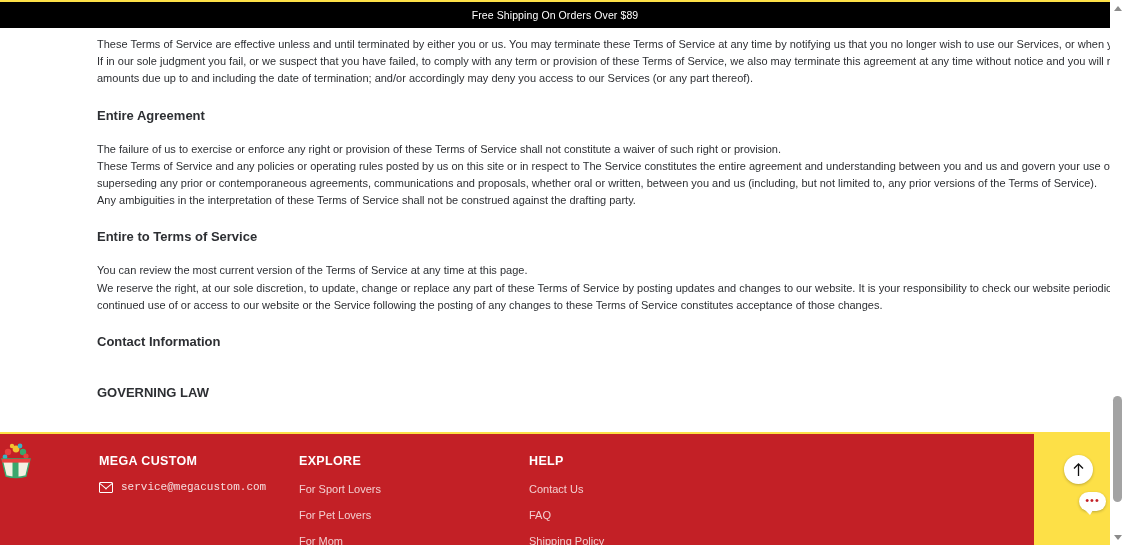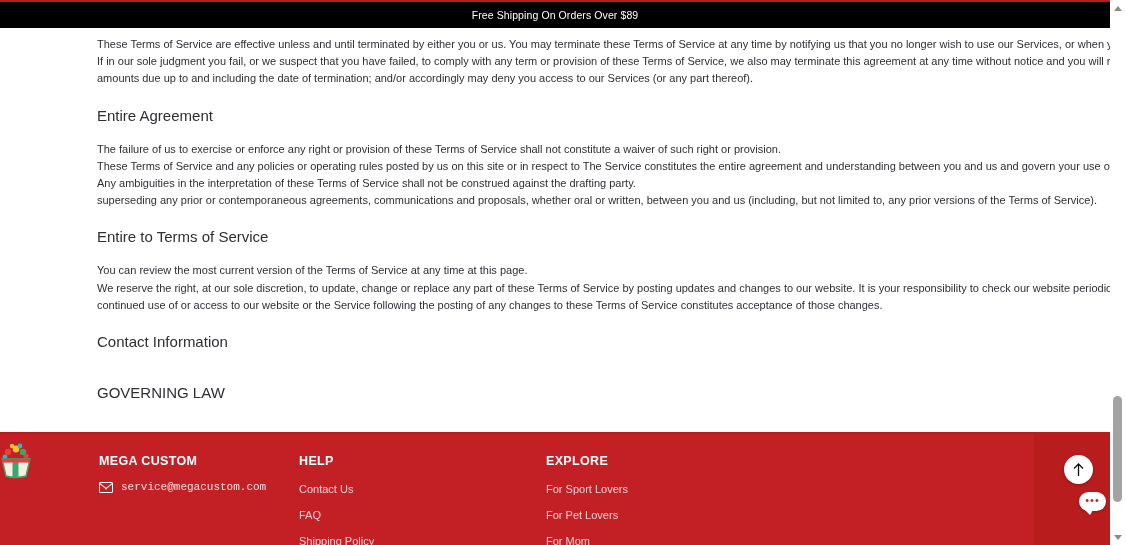--- a/index.html
+++ b/index.html
@@ -7,21 +7,21 @@
     margin: 0; padding: 0;
     width: 1126px; height: 545px;
     overflow: hidden;
     background: #ffffff;
     font-family: "Liberation Sans", sans-serif;
   }
   .page {
     position: relative;
     width: 1126px;
     height: 545px;
-    background: #b91c1c;
+    background: #fde047;
   }
 
   
   .announce {
     position: absolute;
     left: 0; top: 2px;
     width: 1110px;
     height: 26px;
     background: #000000;
     color: #ffffff;
@@ -53,25 +53,25 @@
     font-size: 11px;
     line-height: 17.2px;
     color: #2d2f33;
     margin: 0;
     white-space: nowrap;
   }
   .p .ln { display: block; }
   .spacer-lg { height: 19px; }
   .spacer-md { height: 17px; }
   .heading {
-    font-size: 15px;
+    font-size: 13px;
     line-height: 17px;
     color: #2d2f33;
     margin: 0;
-    font-weight: 400;
+    font-weight: 700;
     white-space: nowrap;
   }
 
   
   .footer {
     position: absolute;
     left: 0;
     top: 434px;
     width: 1034px;
     height: 111px;
@@ -233,22 +233,22 @@
         <span class="ln">amounts due up to and including the date of termination; and/or accordingly may deny you access to our Services (or any part thereof).</span>
       </p>
 
       <div class="spacer-lg"></div>
 
       <h2 class="heading">Entire Agreement</h2>
       <div class="spacer-md"></div>
       <p class="p">
         <span class="ln">The failure of us to exercise or enforce any right or provision of these Terms of Service shall not constitute a waiver of such right or provision.</span>
         <span class="ln">These Terms of Service and any policies or operating rules posted by us on this site or in respect to The Service constitutes the entire agreement and understanding between you and us and govern your use of the Service,</span>
+        <span class="ln">superseding any prior or contemporaneous agreements, communications and proposals, whether oral or written, between you and us (including, but not limited to, any prior versions of the Terms of Service).</span>
         <span class="ln">Any ambiguities in the interpretation of these Terms of Service shall not be construed against the drafting party.</span>
-        <span class="ln">superseding any prior or contemporaneous agreements, communications and proposals, whether oral or written, between you and us (including, but not limited to, any prior versions of the Terms of Service).</span>
       </p>
 
       <div class="spacer-lg"></div>
 
       <h2 class="heading">Entire to Terms of Service</h2>
       <div class="spacer-md"></div>
       <p class="p">
         <span class="ln">You can review the most current version of the Terms of Service at any time at this page.</span>
         <span class="ln">We reserve the right, at our sole discretion, to update, change or replace any part of these Terms of Service by posting updates and changes to our website. It is your responsibility to check our website periodically for changes. Your</span>
         <span class="ln">continued use of or access to our website or the Service following the posting of any changes to these Terms of Service constitutes acceptance of those changes.</span>
@@ -288,34 +288,34 @@
 
       <div class="col col-brand">
         <div class="col-title">MEGA CUSTOM</div>
         <div class="email-row">
           <span class="mail-icon"></span>
           <span class="email-text">service@megacustom.com</span>
         </div>
       </div>
 
 
+      <div class="col col-explore">
+        <div class="col-title">EXPLORE</div>
+        <a class="f-link" href="#">For Sport Lovers</a>
+        <a class="f-link" href="#">For Pet Lovers</a>
+        <a class="f-link" href="#">For Mom</a>
+      </div>
+
       <div class="col col-help">
         <div class="col-title">HELP</div>
         <a class="f-link" href="#">Contact Us</a>
         <a class="f-link" href="#">FAQ</a>
         <a class="f-link" href="#">Shipping Policy</a>
       </div>
 
-      <div class="col col-explore">
-        <div class="col-title">EXPLORE</div>
-        <a class="f-link" href="#">For Sport Lovers</a>
-        <a class="f-link" href="#">For Pet Lovers</a>
-        <a class="f-link" href="#">For Mom</a>
-      </div>
-
     </div>
   </div>
 
   <div class="scroll-top">
     <svg width="15" height="16" viewBox="0 0 15 16">
       <line x1="7.5" y1="14" x2="7.5" y2="2.5" stroke="#111" stroke-width="1.3"></line>
       <polyline points="3,6.5 7.5,2 12,6.5" fill="none" stroke="#111" stroke-width="1.3"></polyline>
     </svg>
   </div>
 

